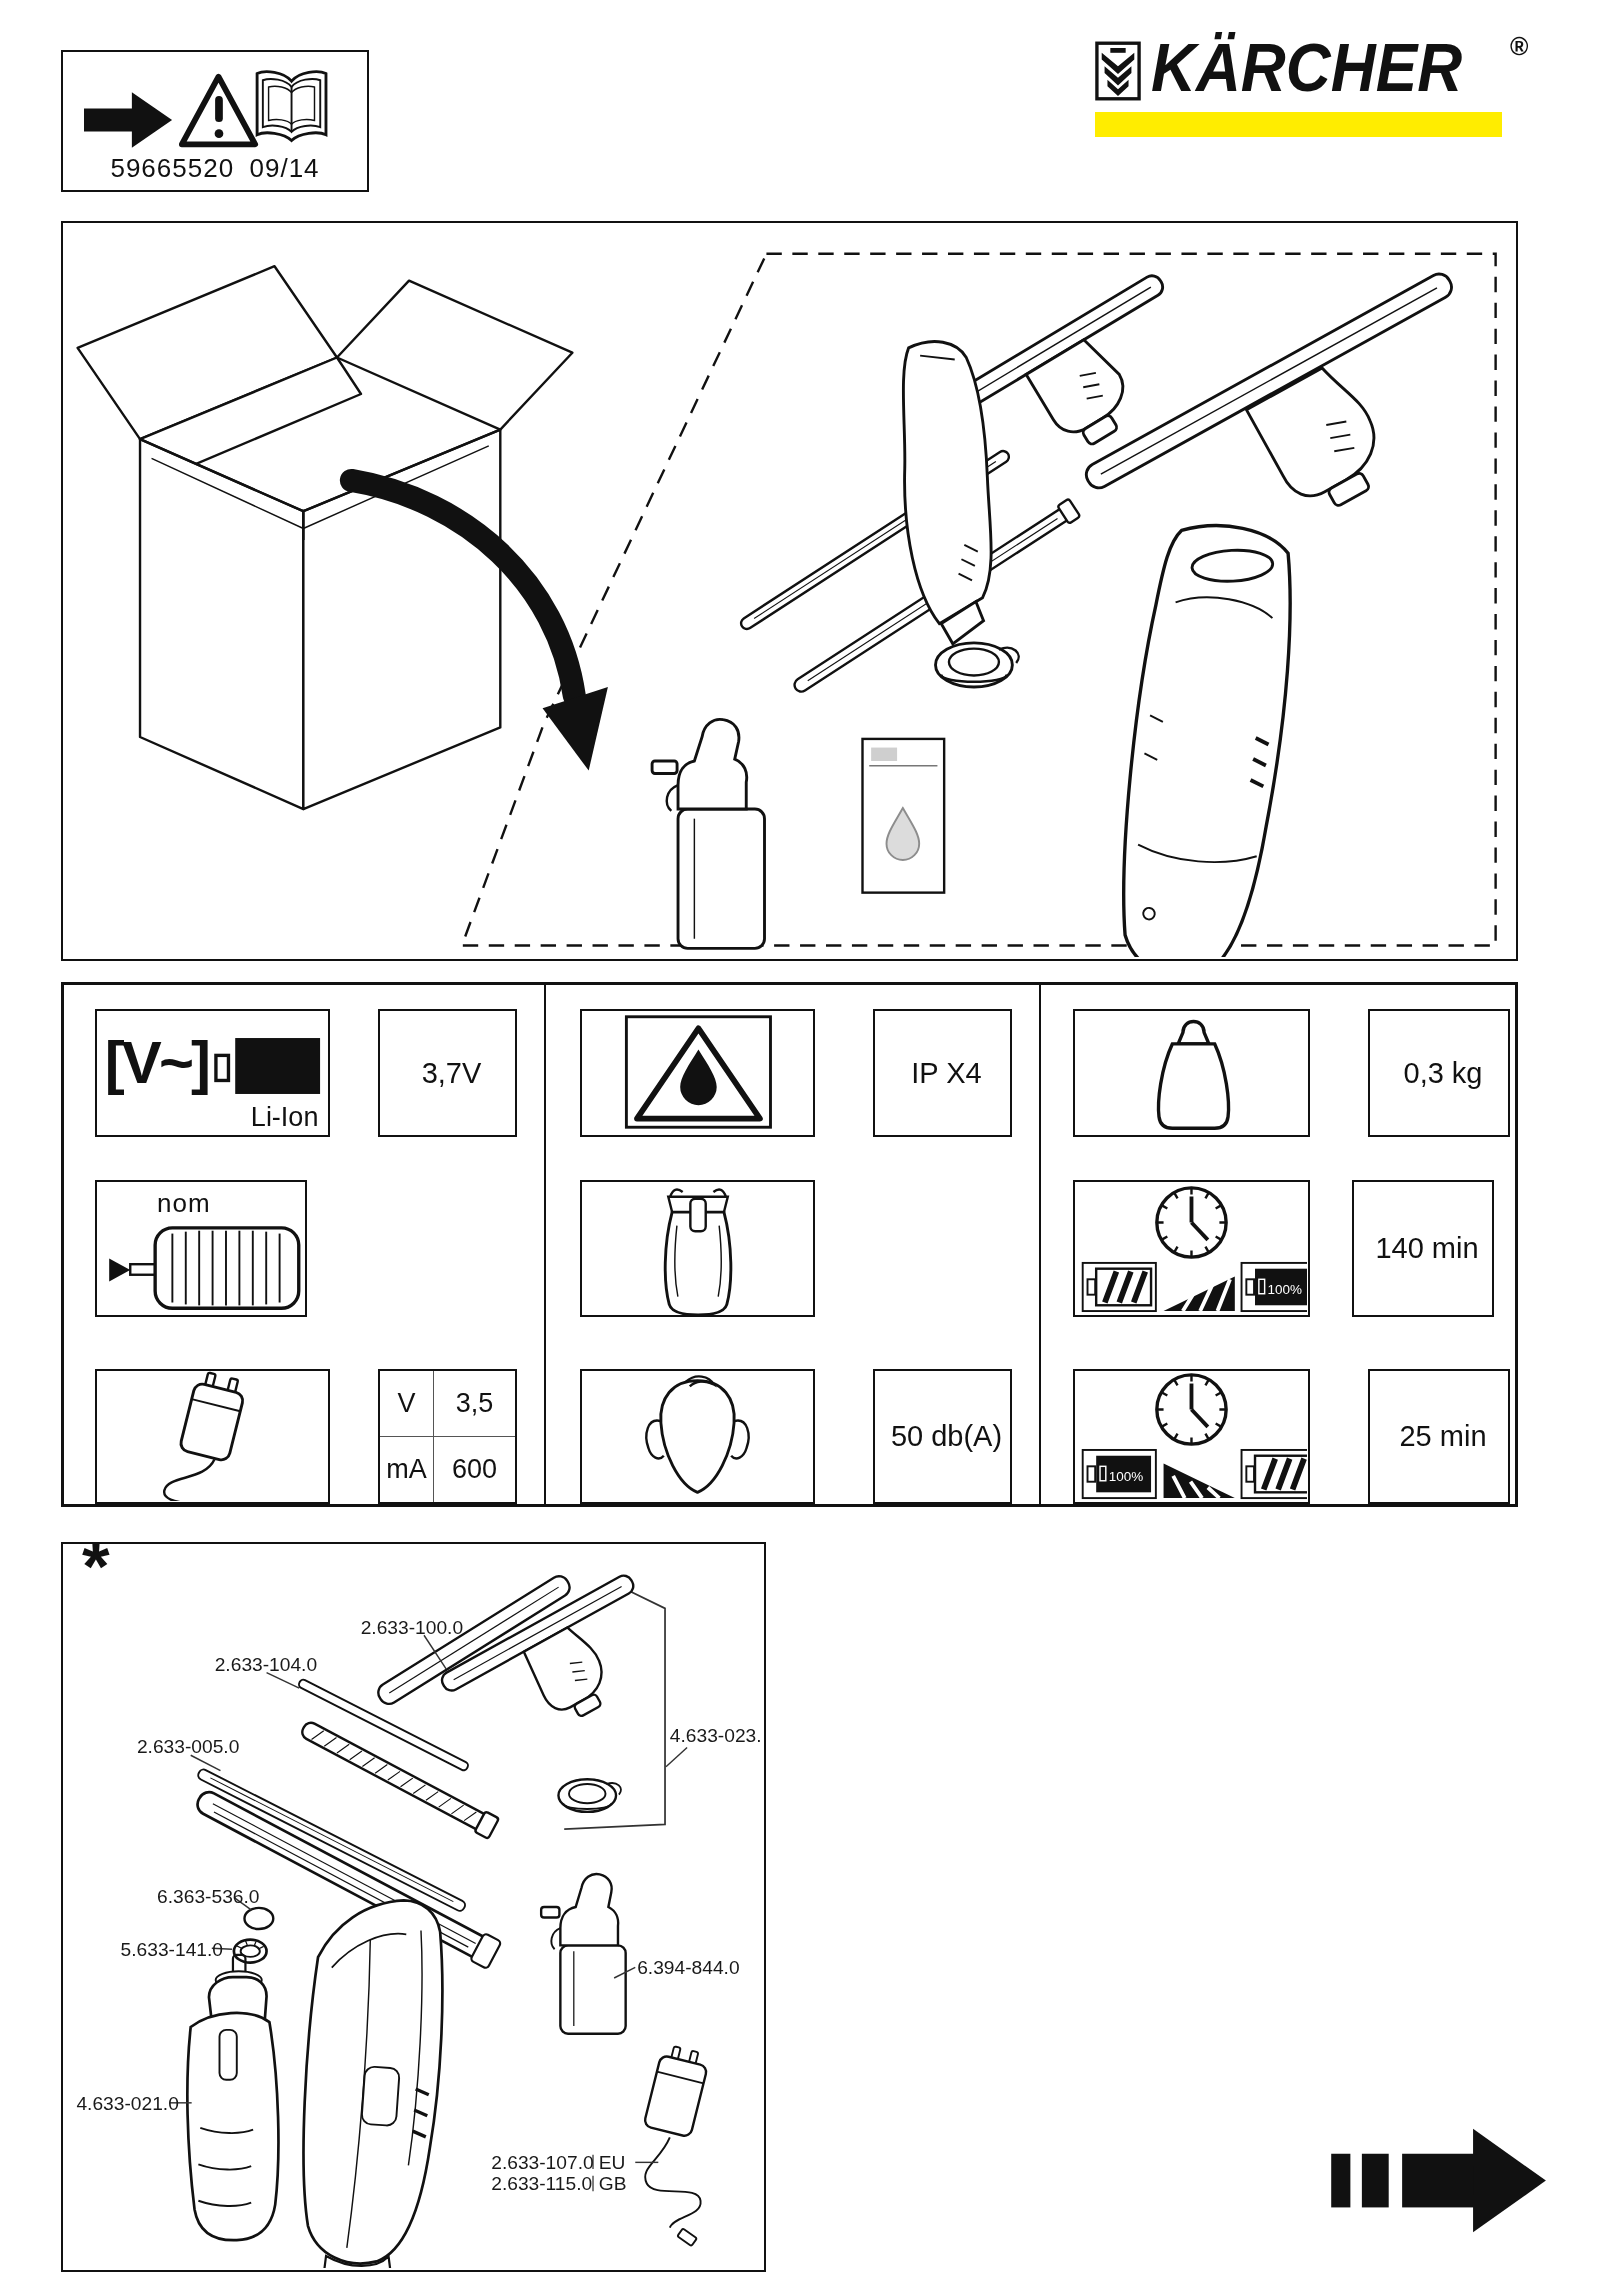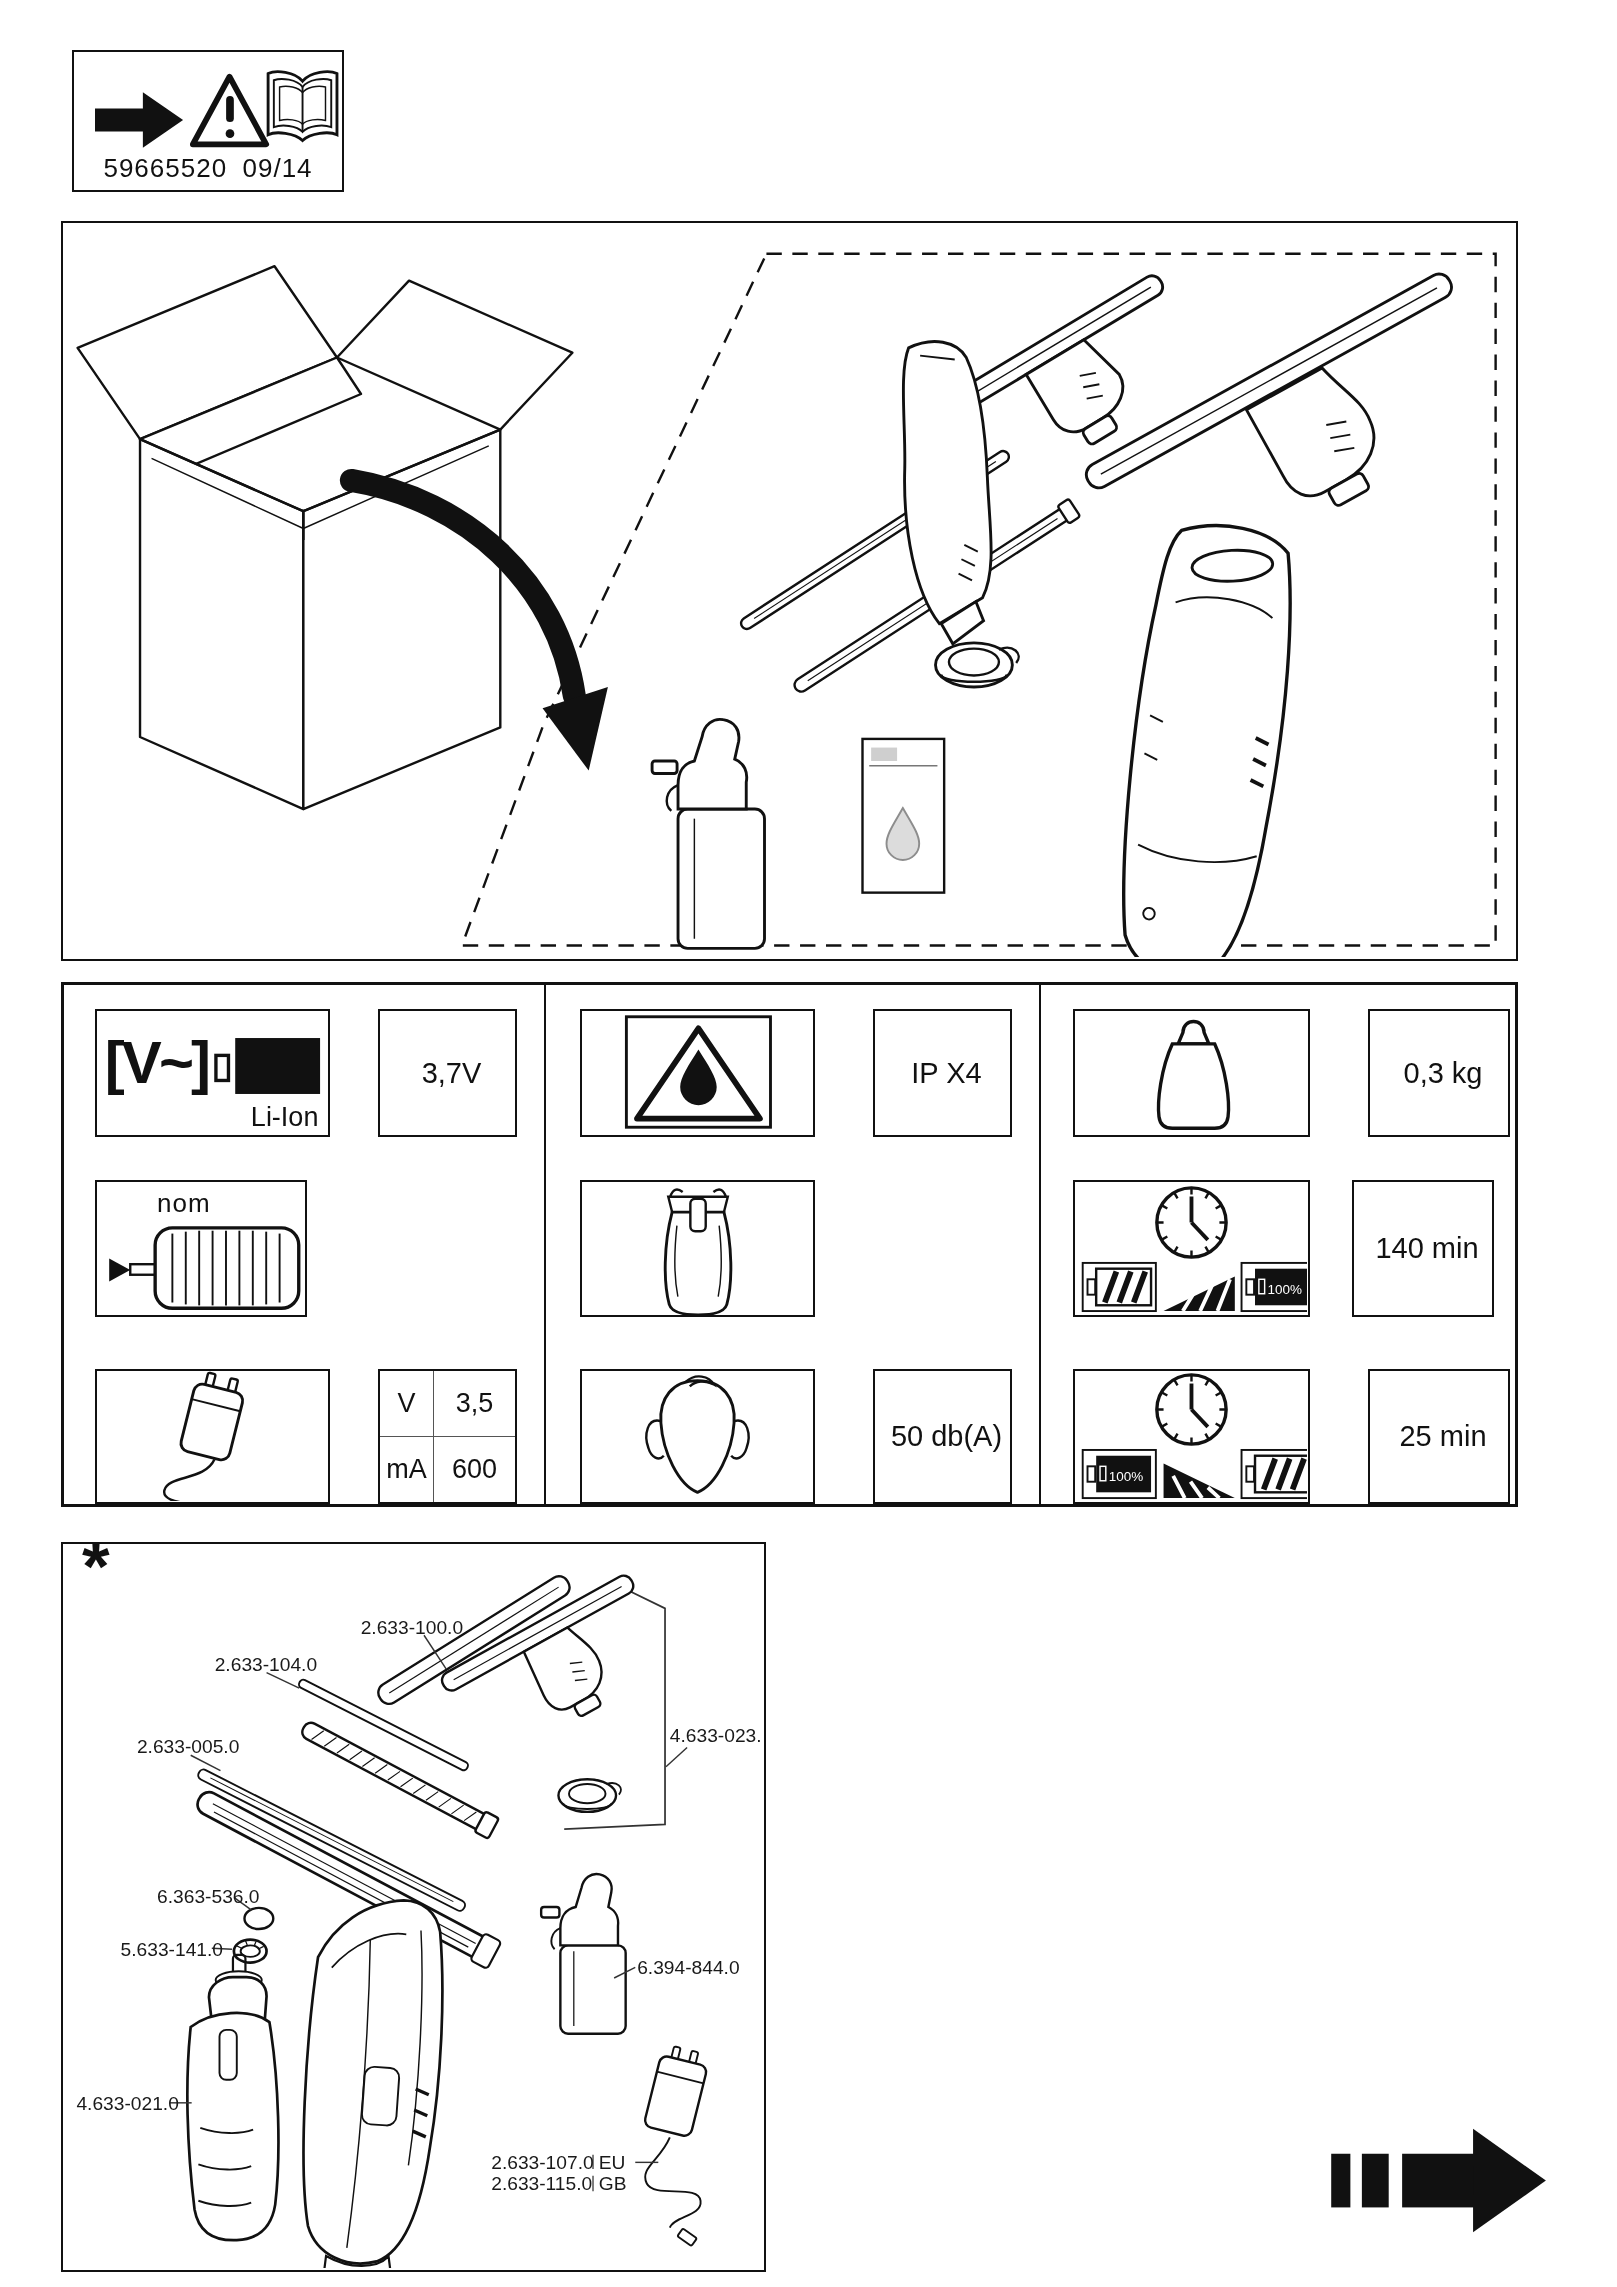--- a/index.html
+++ b/index.html
@@ -3,21 +3,21 @@
 <meta charset="utf-8">
 <style>
   html,body{margin:0;padding:0;background:#e8e8e8;}
   .page{
     position:relative;width:1618px;height:2287px;background:#ffffff;
     font-family:"Liberation Sans",sans-serif;color:#111;overflow:hidden;margin:0 auto;
   }
   .abs{position:absolute;}
   .frame{border:2.9px solid #111;background:#fff;box-sizing:border-box;}
   
-  .info-box{left:61px;top:50px;width:272px;height:142px;margin-left:11px;}
+  .info-box{left:61px;top:50px;width:308px;height:142px;}
   .info-text{position:absolute;left:0;right:0;bottom:5.8px;text-align:center;font-size:26px;letter-spacing:1px;}
   .info-text span{margin:0 7.7px;}
   
   .logo{left:1095px;top:38px;width:442px;height:106px;}
   .brand-text{position:absolute;left:56px;top:-9.6px;font-size:61px;font-weight:bold;font-style:italic;letter-spacing:0px;transform:scale(1.02,1.12);transform-origin:left top;white-space:nowrap;}
   .brand-reg{position:absolute;left:415px;top:-5.8px;font-size:25px;font-weight:bold;}
   .brand-bar{position:absolute;left:0;top:74px;width:407px;height:25px;background:#FFED00;}
   
   .fig-unpack{left:61px;top:221px;width:1457px;height:740px;}
   .fig-parts{left:61px;top:1542px;width:705px;height:730px;}
@@ -57,20 +57,32 @@
       <path d="M42,18 C34,8 14,6 6,10 L6,74 C14,70 34,72 42,80 C50,72 70,70 78,74 L78,10 C70,6 50,8 42,18 Z" fill="#fff" stroke="#111" stroke-width="3"></path>
       <path d="M42,24 C36,16 20,14 12,17 L12,66 C20,63 36,64 42,71 C48,64 64,63 72,66 L72,17 C64,14 48,16 42,24 Z" fill="none" stroke="#111" stroke-width="2"></path>
       <path d="M42,30 C38,24 26,22 18,24 L18,59 C26,57 38,58 42,63 C46,58 58,57 66,59 L66,24 C58,22 46,24 42,30 Z" fill="none" stroke="#111" stroke-width="1.5"></path>
       <line x1="42" y1="24" x2="42" y2="71" stroke="#111" stroke-width="2"></line>
     </svg>
     <div class="info-text">
       <span>59665520</span><span>09/14</span>
     </div>
   </div>
 
+  <div class="abs logo">
+    <svg class="abs" style="left:0px;top:2.9px" width="46" height="60" viewBox="0 0 48 62">
+      <rect x="2" y="2" width="44" height="58" fill="#fff" stroke="#111" stroke-width="3.5"></rect>
+      <rect x="16" y="7" width="16" height="5" fill="#111"></rect>
+      <polygon points="7,12 24,26 41,12 41,19 24,34 7,19" fill="#111"></polygon>
+      <polygon points="10,26 24,38 38,26 38,33 24,46 10,33" fill="#111"></polygon>
+      <polygon points="13,40 24,50 35,40 35,47 24,57 13,47" fill="#111"></polygon>
+    </svg>
+    <span class="brand-text">KÄRCHER</span>
+    <span class="brand-reg">®</span>
+    <div class="brand-bar"></div>
+  </div>
 
   <div class="abs frame fig-unpack">
     <svg width="1452" height="734" viewBox="0 0 1511 764">
 
       <polygon points="732,32 1491,32 1491,752 415,752 500,522" fill="none" stroke="#111" stroke-width="2.5" stroke-dasharray="16 11"></polygon>
 
       <g fill="#fff" stroke="#111" stroke-width="2.5" stroke-linejoin="round">
         <polygon points="80,225 285,140 220,45 15,130"></polygon>
         <polygon points="285,140 455,215 530,135 360,60"></polygon>
         <polygon points="80,225 285,140 310,178 112,262"></polygon>

